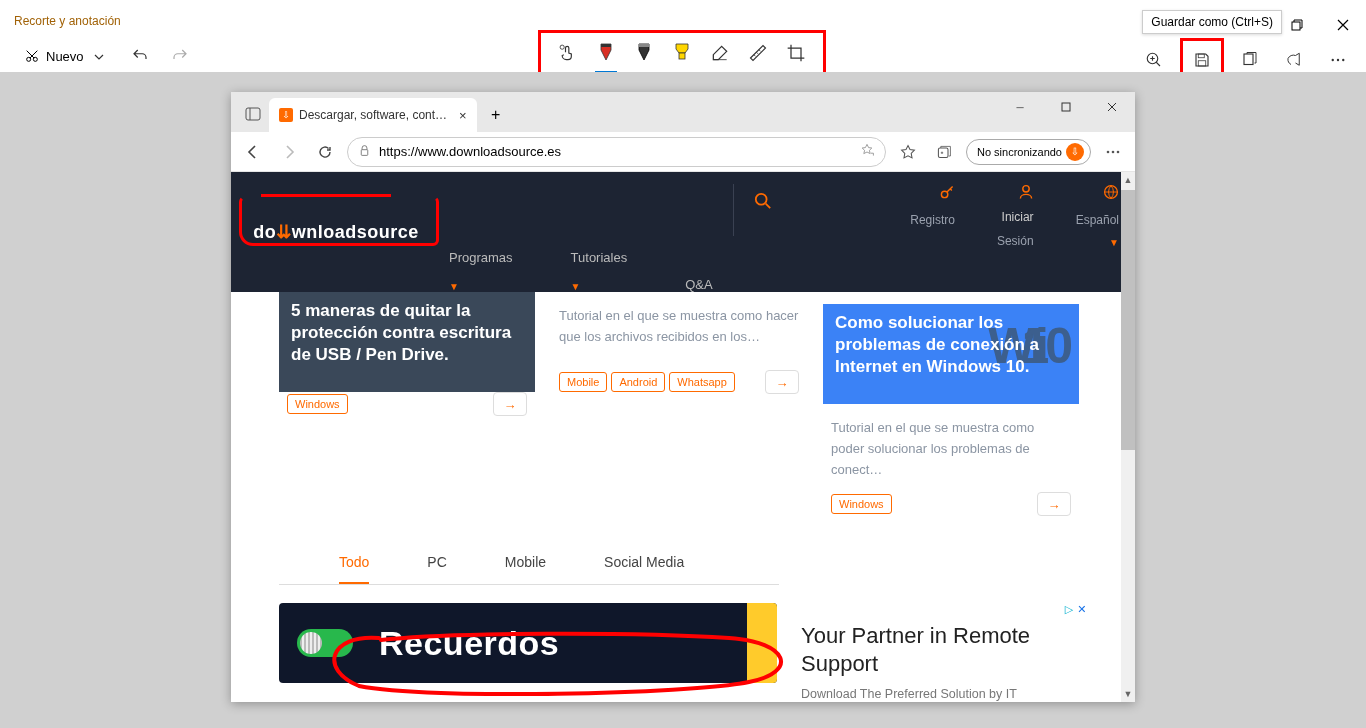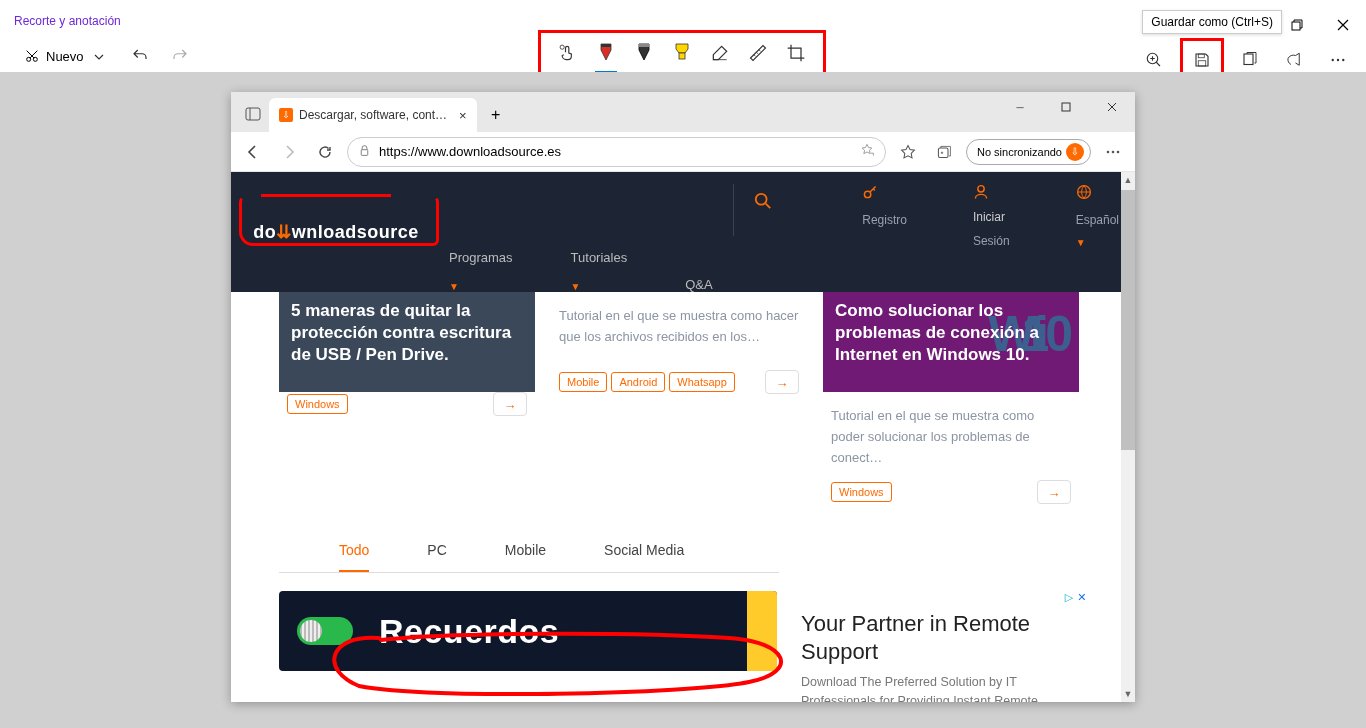--- a/index.html
+++ b/index.html
@@ -1,19 +1,19 @@
 <!DOCTYPE html>
 <html><head>
 <meta charset="utf-8">
 <style>
 * { box-sizing: border-box; margin: 0; padding: 0; font-family: "Segoe UI", Arial, sans-serif; }
 body { width: 1366px; height: 728px; background: #fff; overflow: hidden; position: relative; }
 
 
-.app-title { position: absolute; top: 14px; left: 14px; font-size: 12px; color: #6d28d9; }
+.app-title { position: absolute; top: 14px; left: 14px; font-size: 12px; color: #a16207; }
 .new-btn { position: absolute; top: 42px; left: 14px; display: flex; align-items: center; gap: 6px; font-size: 13px; padding: 6px 10px; }
 .new-btn svg { width: 16px; height: 16px; }
 .chev-btn { position: absolute; top: 46px; left: 88px; width: 22px; height: 22px; display: flex; align-items: center; justify-content: center; }
 .undo-btn { position: absolute; top: 42px; left: 126px; width: 28px; height: 28px; display: flex; align-items: center; justify-content: center; }
 .redo-btn { position: absolute; top: 42px; left: 166px; width: 28px; height: 28px; display: flex; align-items: center; justify-content: center; color: #aaa; }
 
 .tool-tray { position: absolute; top: 30px; left: 538px; width: 288px; height: 46px; border: 3px solid #ff0000; display: flex; align-items: center; justify-content: space-around; padding: 0 8px; }
 .tool-tray .tool { width: 30px; height: 28px; display: flex; align-items: center; justify-content: center; cursor: pointer; position: relative; }
 .tool.active::after { content: ""; position: absolute; bottom: -6px; left: 4px; width: 22px; height: 2px; background: #0078d4; }
 
@@ -58,31 +58,31 @@
 .logo-text { color: #fff; font-weight: bold; font-size: 18px; letter-spacing: 0.5px; }
 .logo-text .o2 { color: #ff6a00; }
 .logo-annot { position: absolute; top: 24px; left: 8px; width: 200px; height: 50px; border: 3px solid #ff0000; border-radius: 6px 6px 6px 14px; border-top-color: transparent; pointer-events: none; }
 .logo-annot-top { position: absolute; top: 22px; left: 30px; width: 130px; height: 3px; background: #ff0000; }
 .main-nav { display: flex; gap: 58px; align-items: flex-end; padding-top: 18px; padding-left: 8px; }
 .main-nav .mi { cursor: pointer; }
 .main-nav .dd { display: block; margin-top: 16px; color: #ff6a00; font-size: 10px; }
 .vline { width: 1px; height: 52px; background: #3a4152; margin: 12px 20px 0; }
 .search-ico { color: #ff6a00; margin-top: 20px; }
 .right-nav { position: absolute; right: 16px; top: 12px; display: flex; gap: 42px; }
-.right-nav .col { text-align: left; margin-left: 24px; }
+.right-nav .col { text-align: right; }
 .right-nav .ic { color: #ff6a00; display: block; margin-bottom: 6px; }
 .right-nav .t1 { color: #ccc; font-size: 12px; }
 .right-nav .t2 { color: #9aa1ae; font-size: 12px; display: block; margin-top: 10px; }
 .right-nav .dd2 { color: #ff6a00; font-size: 10px; display: block; margin-top: 10px; }
 
 .cards { display: flex; gap: 16px; padding: 0 48px; background: #fff; position: relative; }
 .card { width: 256px; }
 .card-img { height: 100px; background: #3a4859; color: #fff; font-weight: 600; font-size: 17px; padding: 8px 12px; line-height: 1.3; position: relative; overflow: hidden; }
 .card-img.c2 { background: #2e614c; }
-.card-img.c3 { background: #701a75; }
+.card-img.c3 { background: #3b82f6; margin-top: 12px; }
 .card-img.c3::before { content:"Wi"; position:absolute; right:30px; top:10px; font-size:50px; font-weight:800; color:#3c5f8e; }
 .card-img.c3::after { content:"10"; position:absolute; right:10px; top:10px; font-size:50px; font-weight:800; color:#3c5f8e; letter-spacing:-4px; }
 .card-desc { color: #8b95a3; font-size: 13px; padding: 14px 8px 12px; line-height: 1.6; min-height: 78px; }
 .card-foot { display: flex; align-items: center; gap: 4px; padding: 0 8px; }
 .tagb { border: 1px solid #ff6a00; color: #ff6a00; font-size: 11px; padding: 3px 7px; border-radius: 3px; }
 .arrow-btn { margin-left: auto; width: 34px; height: 24px; border: 1px solid #ddd; border-radius: 4px; display: flex; align-items: center; justify-content: center; color: #ff6a00; font-size: 13px; }
 
 .filter-row { margin: 38px 48px 8px; border-bottom: 1px solid #ddd; display: flex; gap: 58px; padding: 0 30px 0 60px; font-size: 14px; color: #444; width: 500px; position: relative; }
 .filter-row .fi { padding-bottom: 12px; cursor: pointer; }
 .filter-row .fi.active { color: #ff6a00; border-bottom: 2px solid #ff6a00; }

